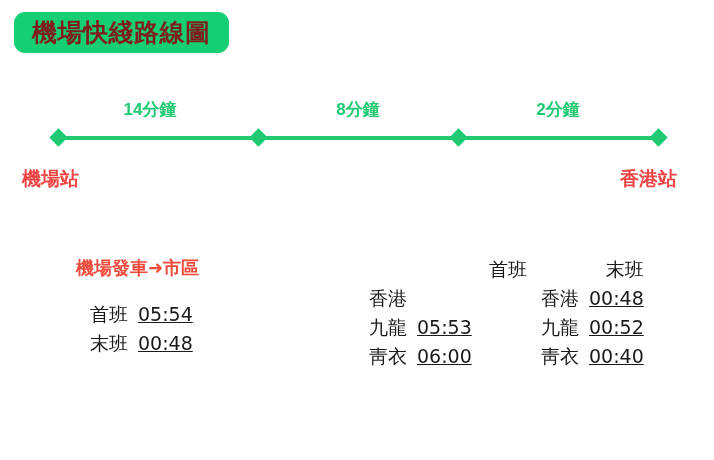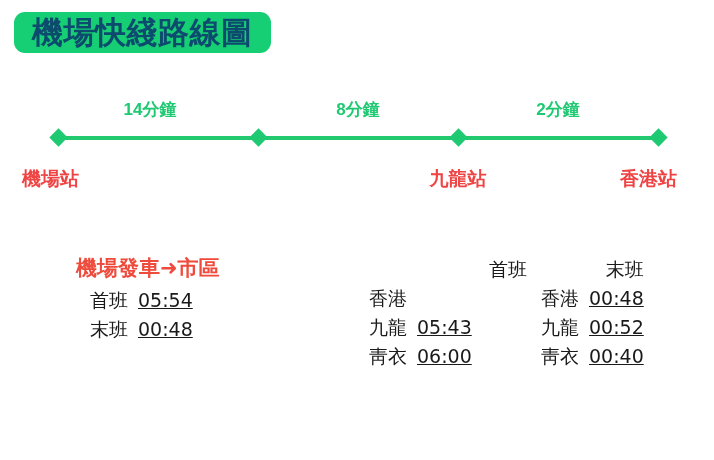--- a/index.html
+++ b/index.html
@@ -23,22 +23,22 @@
     top: 12px;
     height: 41px;
     padding: 0 18px;
     background: #16ce74;
     border-radius: 11px;
     display: flex;
     align-items: center;
     box-sizing: border-box;
   }
   .title-badge .title-text {
-    color: #0c4a6e;
-    font-size: 31px;
+    color: #7f1d1d;
+    font-size: 25px;
     font-weight: bold;
     letter-spacing: 0.5px;
     line-height: 1;
     white-space: nowrap;
   }
 
   
   .route {
     position: absolute;
     left: 0;
@@ -89,25 +89,25 @@
     width: 714px;
   }
   .block {
     position: absolute;
     top: 0;
   }
   .block-a { left: 76px; }
   .block-b { left: 355px; }
 
   .block-title {
-    font-size: 21px;
+    font-size: 18px;
     font-weight: bold;
     line-height: 26px;
     white-space: nowrap;
-    margin-bottom: 5px;
+    margin-bottom: 19px;
   }
   .block-a .block-title { color: #ef4b3c; }
   .block-b .block-title { color: #1668e3; }
 
   .rows {
     display: flex;
     gap: 0px;
     text-align: right;
   }
   .col {
@@ -154,21 +154,20 @@
   <div class="duration" style="left:150px;">14分鐘</div>
   <div class="duration" style="left:358px;">8分鐘</div>
   <div class="duration" style="left:558px;">2分鐘</div>
 
   <div class="marker" style="left:52px;"></div>
   <div class="marker" style="left:252px;"></div>
   <div class="marker" style="left:452px;"></div>
   <div class="marker" style="left:652px;"></div>
 
   <div class="station-label" style="left:22px;">機場站</div>
-  <div class="station-label center" style="left:458px;">九龍站</div>
   <div class="station-label" style="left:620px;">香港站</div>
 </div>
 
 <div class="schedule">
 
   <div class="block block-a">
     <div class="block-title">機場發車➜市區</div>
     <div class="rows">
       <div class="col">
         <div class="line-row">
@@ -186,21 +185,21 @@
   <div class="block block-b">
     <div class="rows">
 
       <div class="col col-first">
         <div class="col-head">首班</div>
         <div class="line-row">
           <span class="lbl">香港</span>
         </div>
         <div class="line-row">
           <span class="lbl">九龍</span>
-          <span class="val">05:43</span>
+          <span class="val">05:53</span>
         </div>
         <div class="line-row">
           <span class="lbl">靑衣</span>
           <span class="val">06:00</span>
         </div>
       </div>
 
       <div class="col">
         <div class="col-head">末班</div>
         <div class="line-row">

